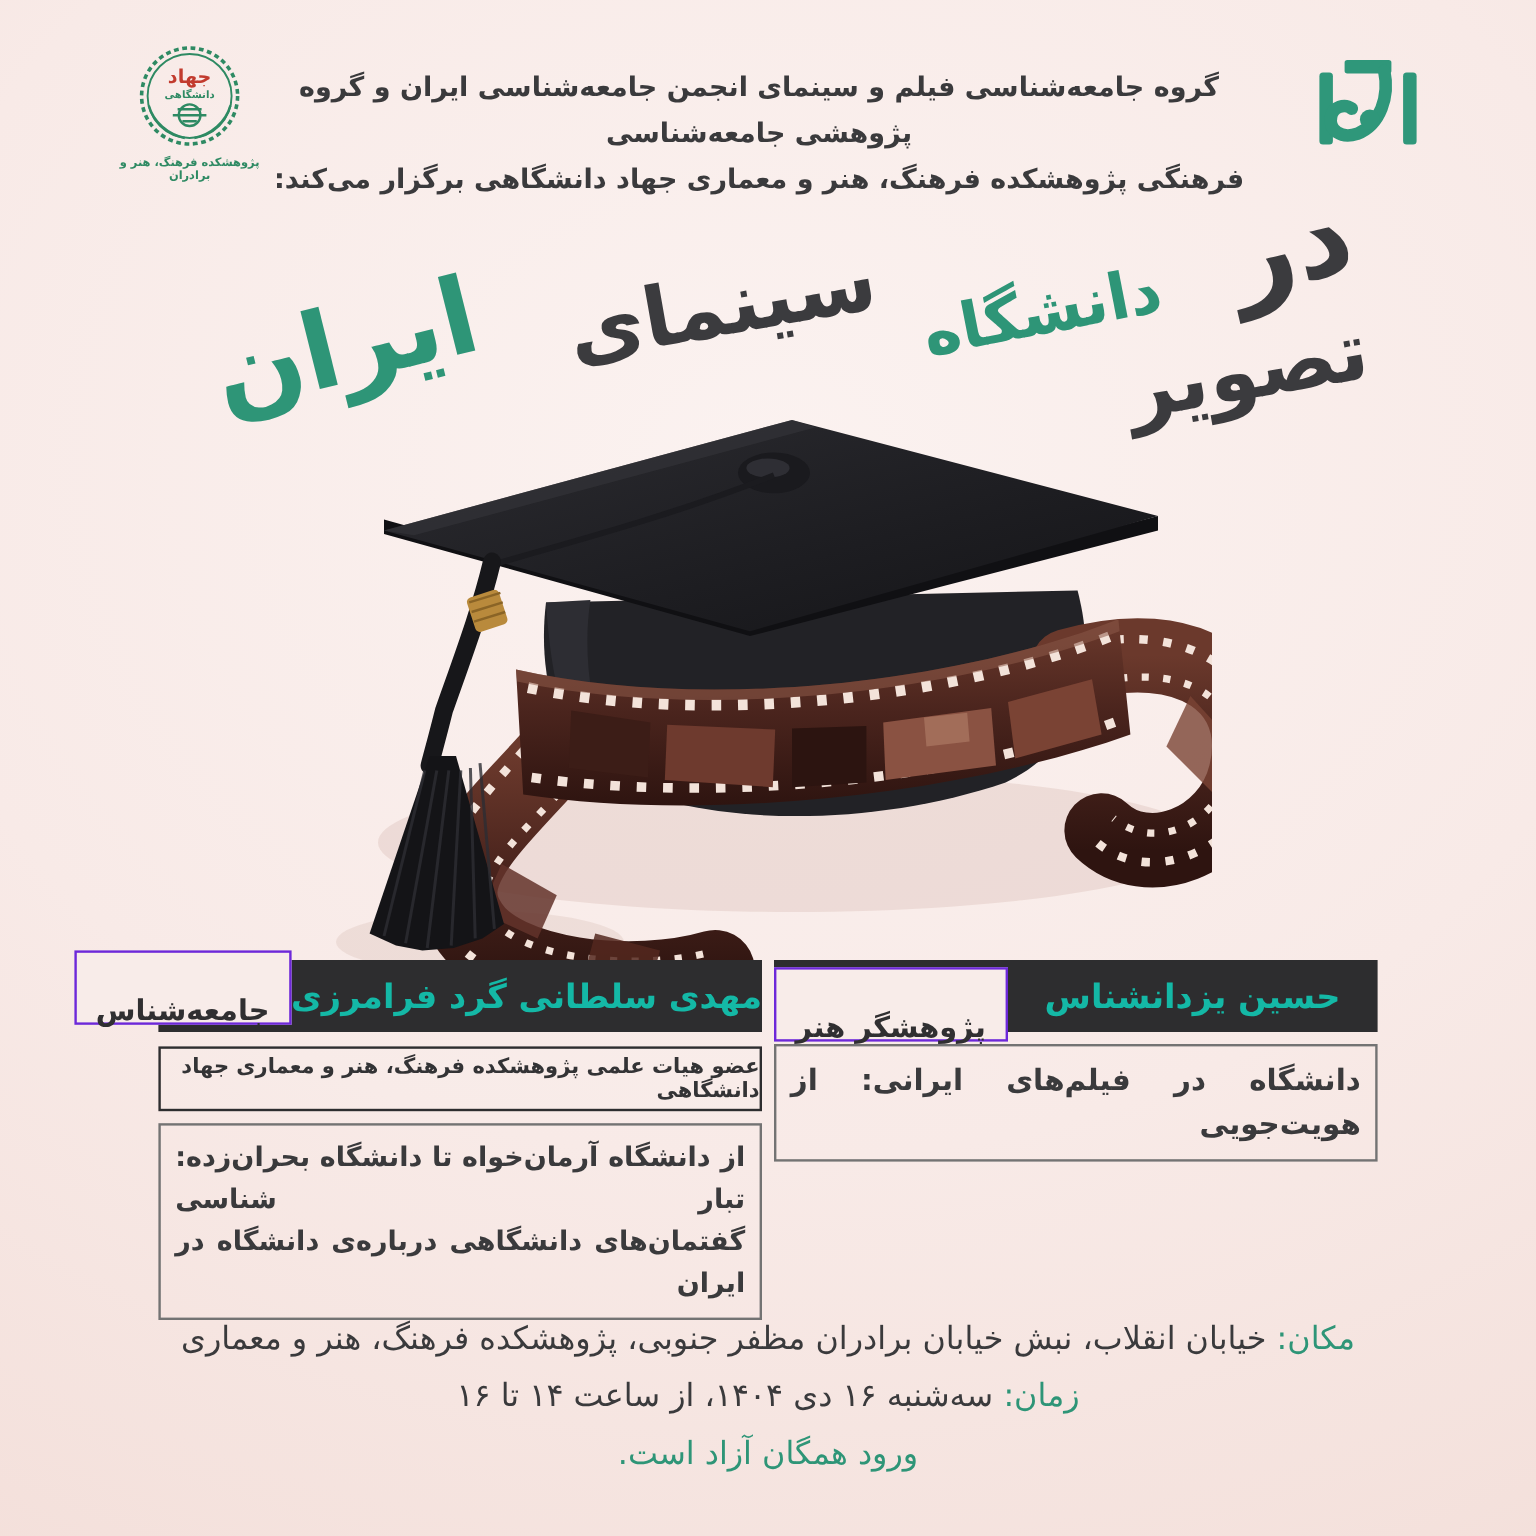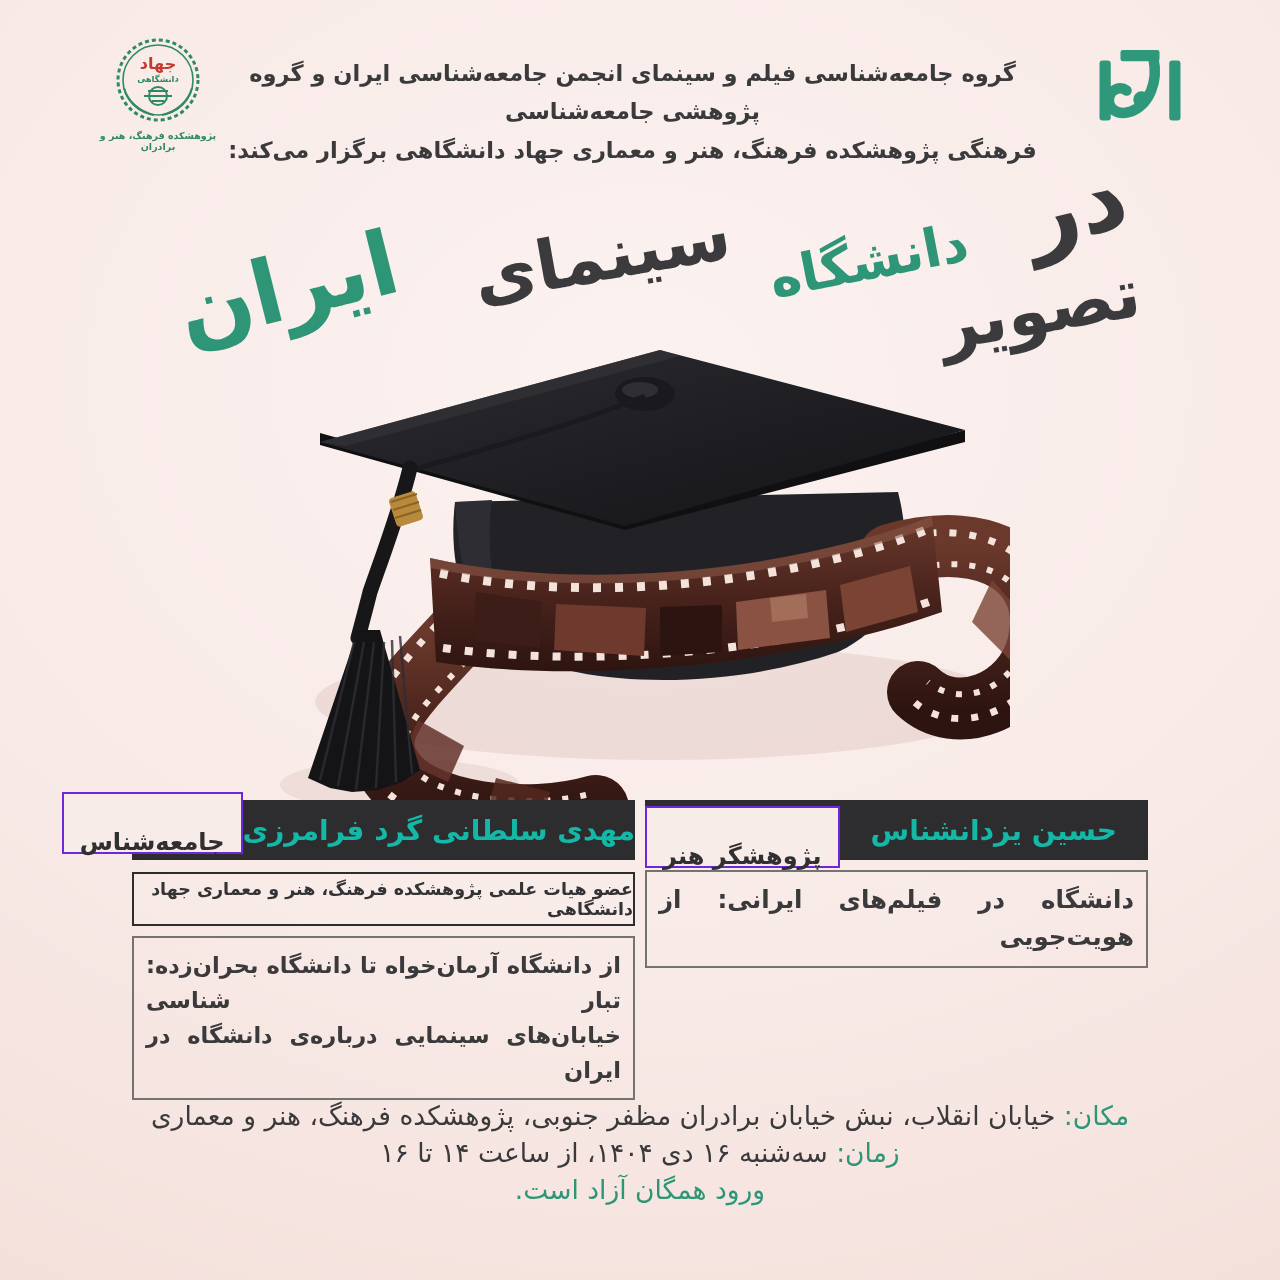--- a/index.html
+++ b/index.html
@@ -59,21 +59,21 @@
   .topic-box{
     margin-top:10px;border:2px solid #737373;padding:10px 12px;
     color:#3a3a3c;font-weight:bold;
   }
   .speaker:nth-child(1) .topic-box{font-size:24.5px;line-height:1.5;}
   .speaker:nth-child(2) .topic-box{font-size:22.5px;line-height:1.55;}
   .topic-line{text-align:justify;text-align-last:justify;}
 
   
   .footer{position:absolute;top:1100px;right:45px;left:45px;text-align:center;color:#3a3a3c;font-weight:normal;}
-  .f-line{font-size:26.5px;margin-top:6px;white-space:nowrap;}
+  .f-line{font-size:26.5px;margin-top:17px;white-space:nowrap;}
   .f-line:first-child{margin-top:0;}
   .f-label{color:#2e9577;}
   .f-url{direction:ltr;unicode-bidi:embed;display:inline-block;font-family:"DejaVu Serif", serif;font-size:30px;color:#2b2b2d;margin-left:6px;vertical-align:-2px;}
   .f-entry{color:#2e9577;}
 </style>
 </head>
 <body>
 
 <div class="poster-bg"></div>
 
@@ -202,21 +202,21 @@
   </div>
 
   <div class="speaker">
     <div class="name-bar">
       <div class="name">مهدی سلطانی گرد فرامرزی</div>
       <div class="role-chip">جامعه‌شناس</div>
     </div>
     <div class="sub-box">عضو هیات علمی پژوهشکده فرهنگ، هنر و معماری جهاد دانشگاهی</div>
     <div class="topic-box">
       <div class="topic-line">از دانشگاه آرمان‌خواه تا دانشگاه بحران‌زده: تبار شناسی</div>
-      <div class="topic-line">خیابان‌های سینمایی درباره‌ی دانشگاه در ایران</div>
+      <div class="topic-line">گفتمان‌های دانشگاهی درباره‌ی دانشگاه در ایران</div>
     </div>
   </div>
 
 </div>
 
 <div class="footer">
   <div class="f-line">
     <span class="f-label">مکان:</span>
     <span>خیابان انقلاب، نبش خیابان برادران مظفر جنوبی، پژوهشکده فرهنگ، هنر و معماری</span>
   </div>

